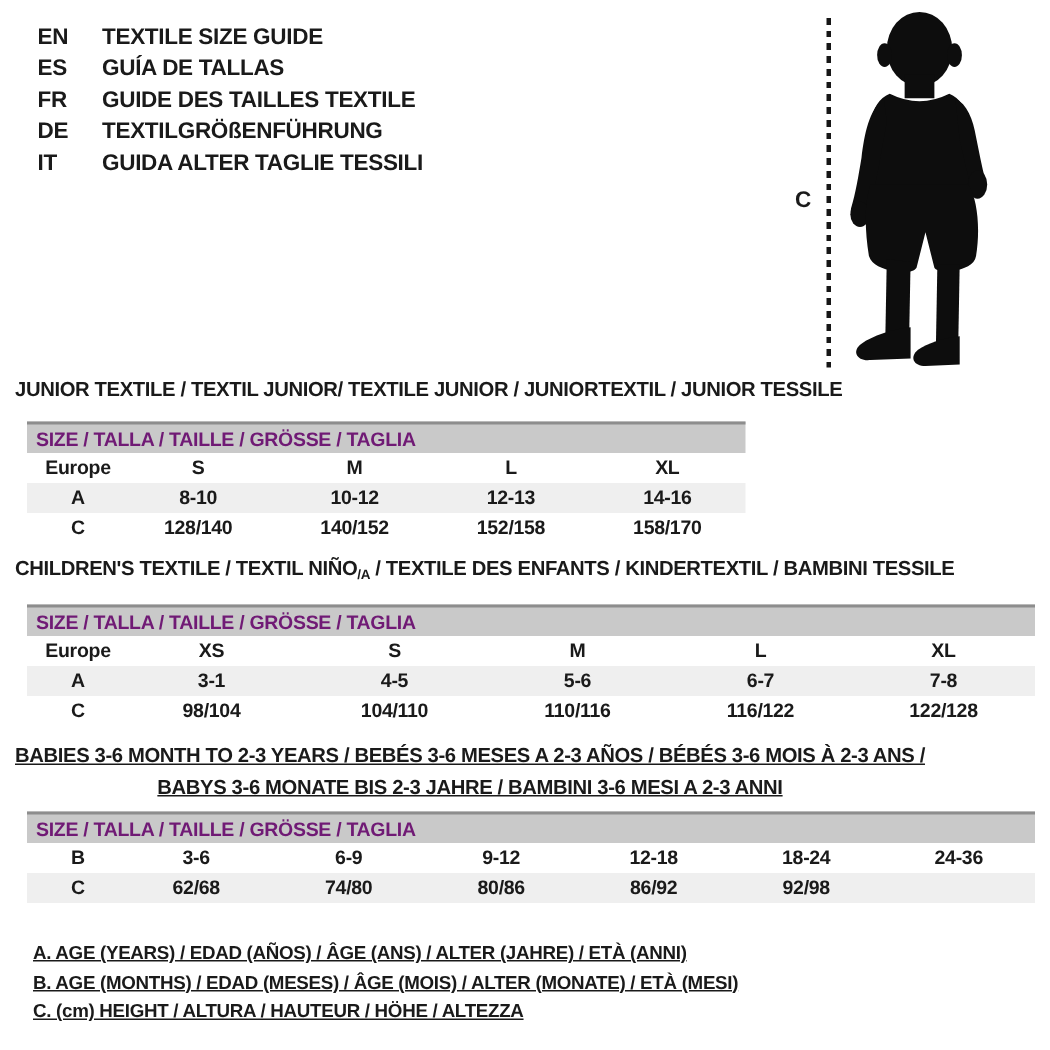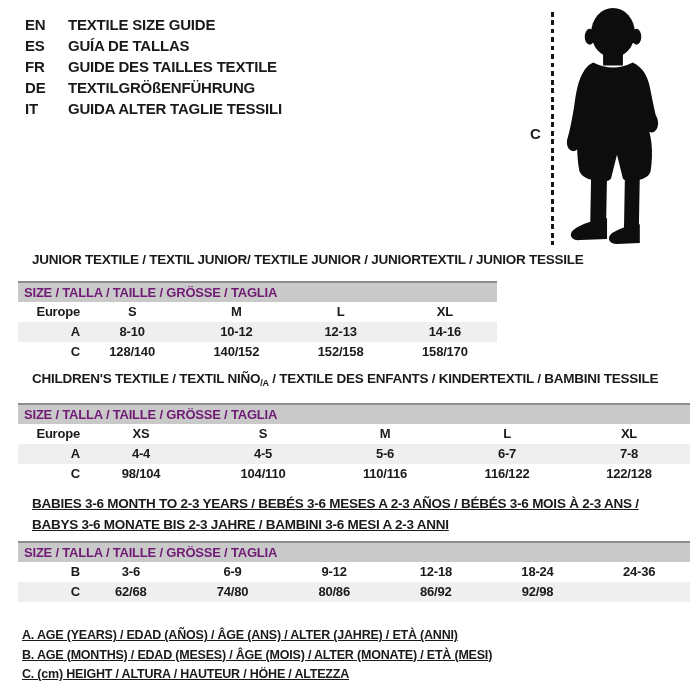--- a/index.html
+++ b/index.html
@@ -18,40 +18,40 @@
 
   
   .measure-label{position:absolute;left:530px;top:125px;font-size:15px;}
   .measure-line{
     position:absolute;left:551px;top:12px;width:3px;height:233px;
     background:repeating-linear-gradient(to bottom,#161616 0 4.5px,transparent 4.5px 8.5px);
   }
   .toddler{position:absolute;left:562px;top:6px;width:104px;height:240px;}
 
   
-  .sec-title{position:absolute;left:32px;font-size:13.5px;letter-spacing:-0.25px;white-space:nowrap;}
+  .sec-title{position:absolute;left:10px;font-size:13.5px;letter-spacing:-0.25px;white-space:nowrap;text-align:center;}
   .t1{top:252px;}
   .t2{top:371px;}
   .t3{top:493px;line-height:21px;text-decoration:underline;}
   .sub{font-size:9px;vertical-align:-3px;}
 
   
   .tbl{position:absolute;left:18px;}
   .t1tbl{top:281px;width:479px;}
   .t2tbl{top:403px;width:672px;}
   .t3tbl{top:541px;width:672px;}
   .thead{
     height:19px;line-height:19px;background:#c9c9c9;border-top:2px solid #8d8d8d;
     padding-left:6px;font-size:13px;color:#701a75;letter-spacing:-0.2px;white-space:nowrap;overflow:hidden;
   }
   .trow{display:grid;height:20px;line-height:20px;font-size:13px;letter-spacing:-0.2px;}
   .cols4{grid-template-columns:62px repeat(4,1fr);}
   .cols5{grid-template-columns:62px repeat(5,1fr);}
   .cols6{grid-template-columns:62px repeat(6,1fr);}
-  .tlabel{padding-left:6px;text-align:right;}
+  .tlabel{padding-left:6px;text-align:center;}
   .tcell{text-align:center;}
   .shaded{background:#efefef;}
 
   
   .footnotes{position:absolute;left:22px;top:626px;font-size:12.5px;line-height:19.5px;letter-spacing:-0.2px;text-decoration:underline;}
 </style>
 </head>
 <body>
 
 <div class="canvas">
@@ -134,21 +134,21 @@
     <div class="trow cols5">
       <span class="tlabel">Europe</span>
       <span class="tcell">XS</span>
       <span class="tcell">S</span>
       <span class="tcell">M</span>
       <span class="tcell">L</span>
       <span class="tcell">XL</span>
     </div>
     <div class="trow cols5 shaded">
       <span class="tlabel">A</span>
-      <span class="tcell">4-4</span>
+      <span class="tcell">3-1</span>
       <span class="tcell">4-5</span>
       <span class="tcell">5-6</span>
       <span class="tcell">6-7</span>
       <span class="tcell">7-8</span>
     </div>
     <div class="trow cols5">
       <span class="tlabel">C</span>
       <span class="tcell">98/104</span>
       <span class="tcell">104/110</span>
       <span class="tcell">110/116</span>

